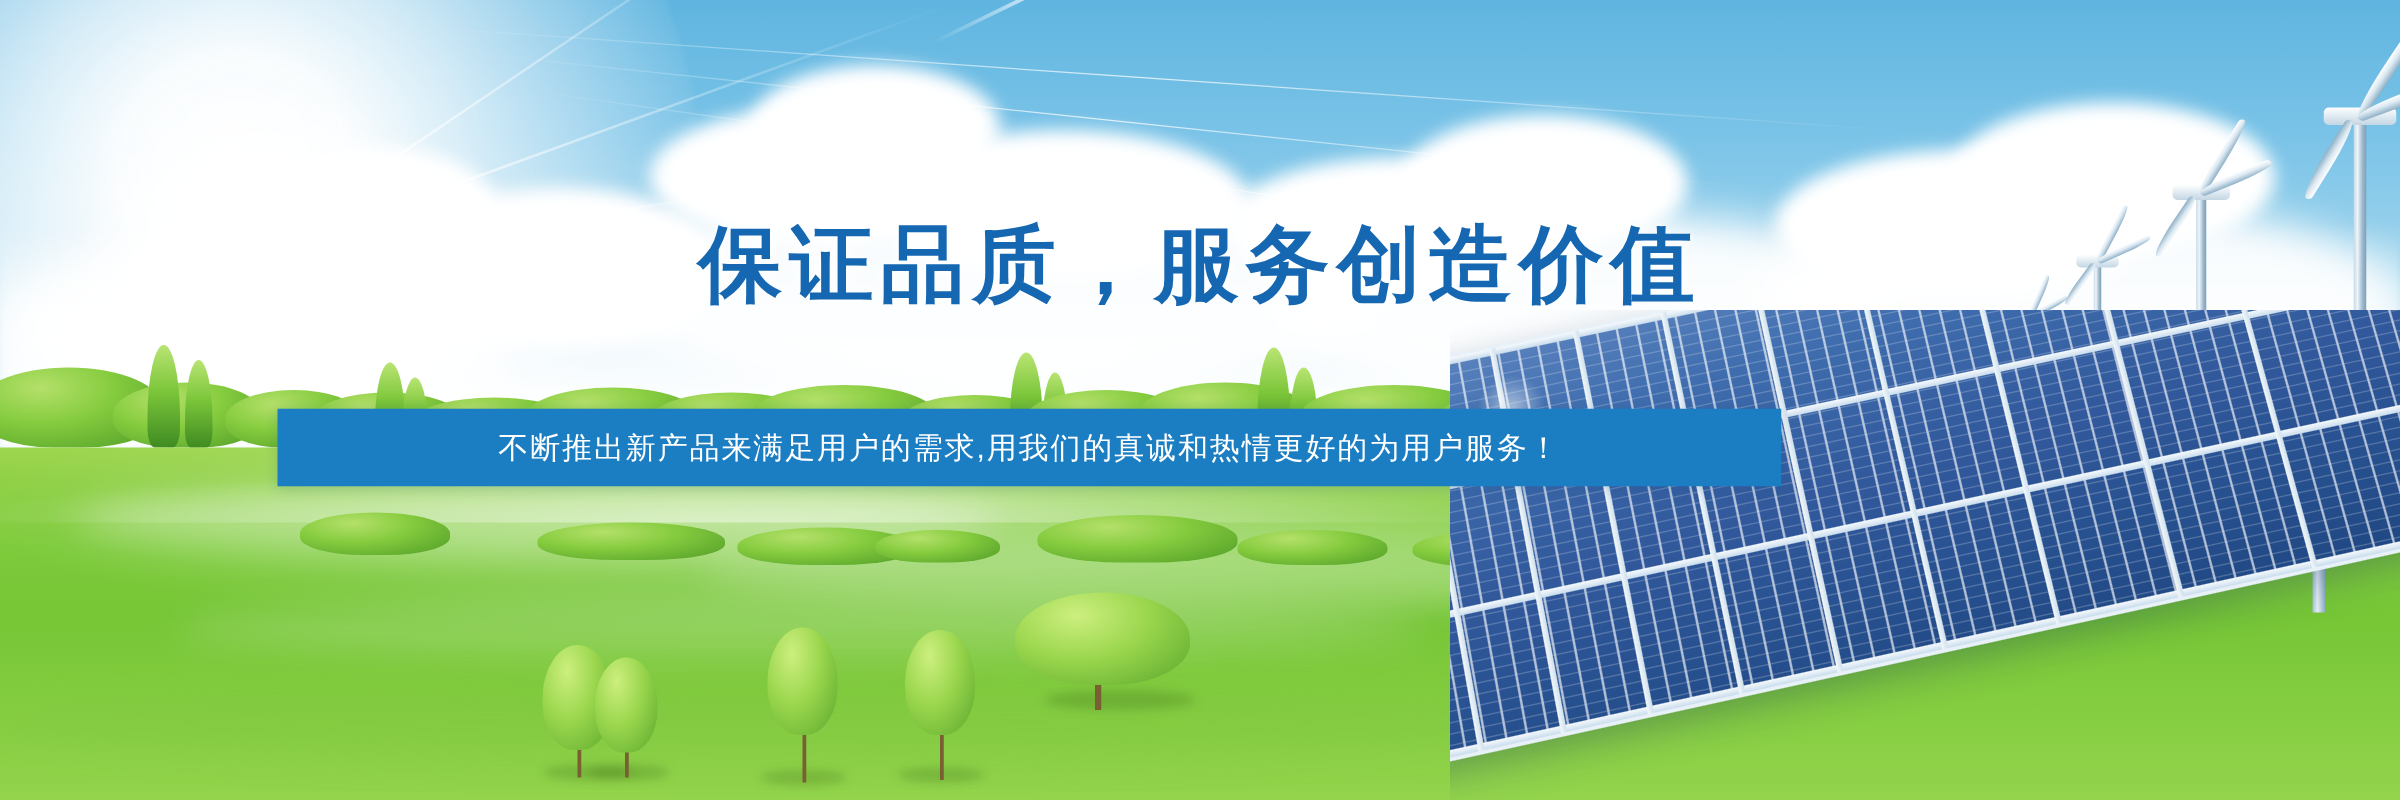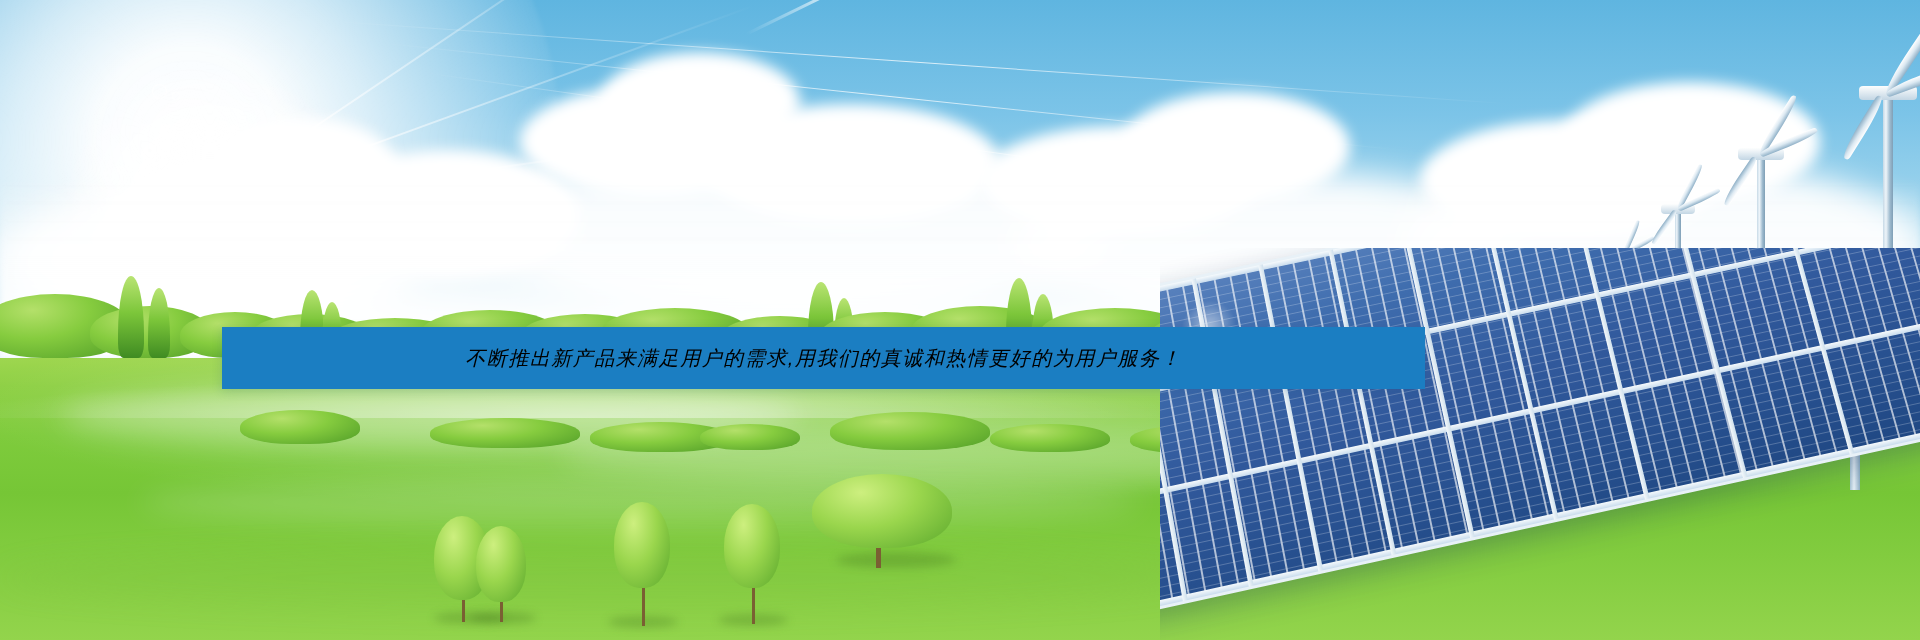--- a/index.html
+++ b/index.html
@@ -99,23 +99,22 @@
     font-size:67px;font-weight:700;letter-spacing:6px;color:#1667b2;
     text-shadow:0 2px 5px rgba(255,255,255,.85),0 0 18px rgba(255,255,255,.6);
     white-space:nowrap;
   }
   .subbar{
     position:absolute;left:222px;top:327px;width:1203px;height:62px;
     background:#1b7ec2;display:flex;align-items:center;justify-content:center;
     box-shadow:0 2px 10px rgba(20,80,130,.18);
   }
   .subbar-text{
-    color:#000000;font-size:20px;font-weight:400;letter-spacing:1.5px;white-space:nowrap;
+    color:#ffffff;font-size:24px;font-weight:400;letter-spacing:1.5px;white-space:nowrap;
     font-family:"Liberation Sans","DejaVu Sans",sans-serif;
-    font-style:italic;
   }
 </style>
 </head>
 <body>
 
 <div class="banner">
 
   <div class="sky">
     <div class="sun-glow"></div>
     <div class="sun-core"></div>
@@ -276,18 +275,19 @@
       <div class="frame-v" style="left:360px;"></div>
       <div class="frame-v" style="left:448px;"></div>
       <div class="frame-v" style="left:544px;"></div>
       <div class="frame-v" style="left:648px;"></div>
       <div class="frame-v" style="left:762px;"></div>
 
       <div class="panel-flare"></div>
     </div>
   </div>
 
+  <div class="headline">保证品质，服务创造价值</div>
 
   <div class="subbar">
     <span class="subbar-text">不断推出新产品来满足用户的需求,用我们的真诚和热情更好的为用户服务！</span>
   </div>
 
 </div>
 
 </body></html>

